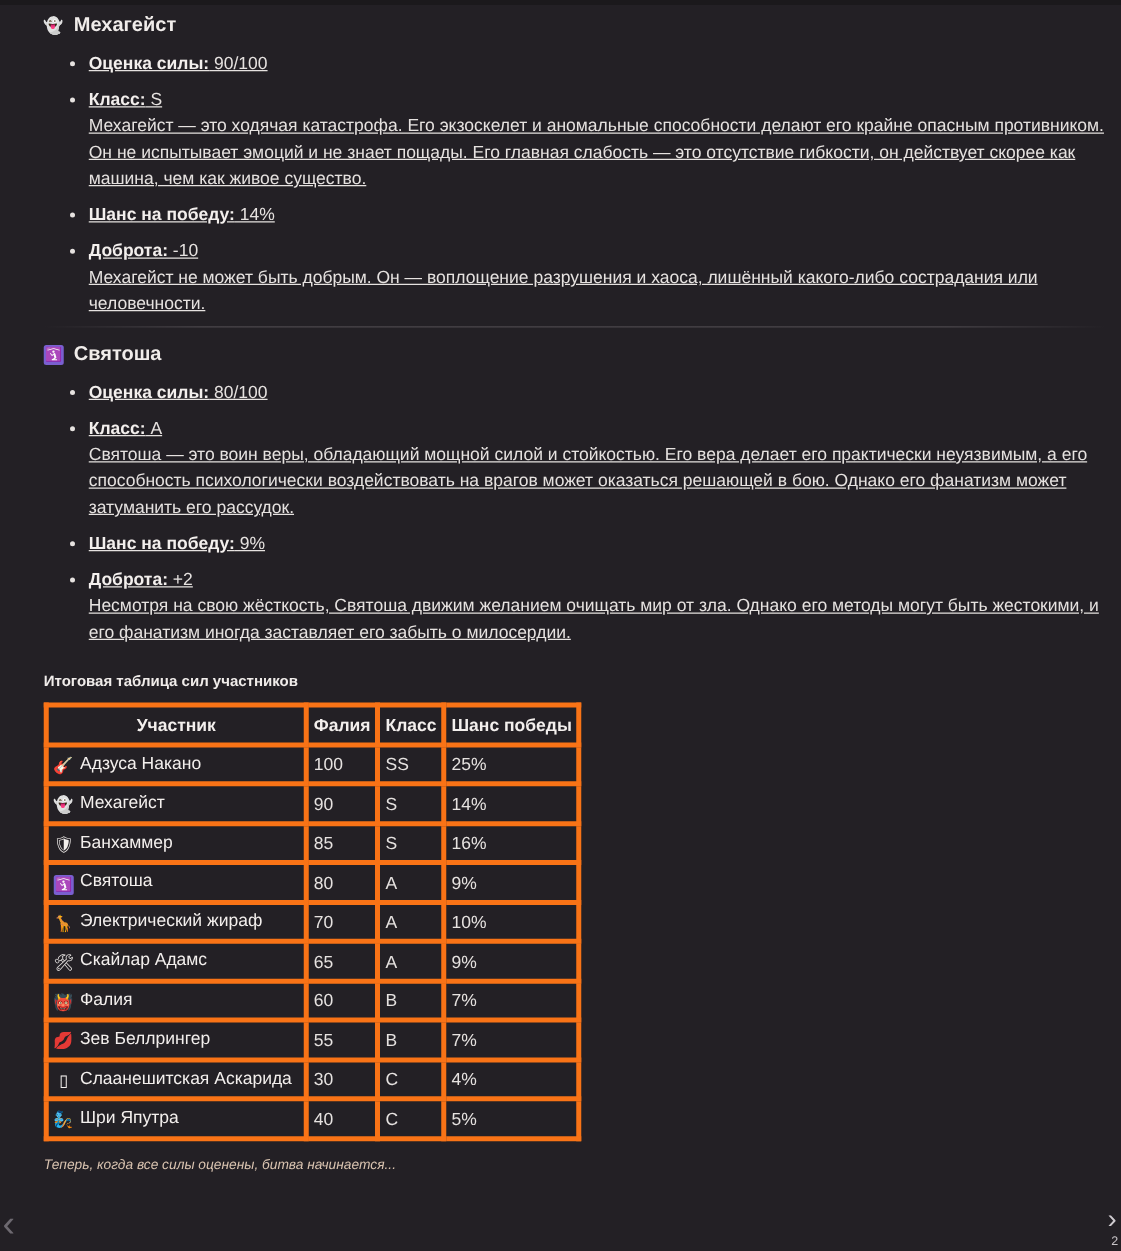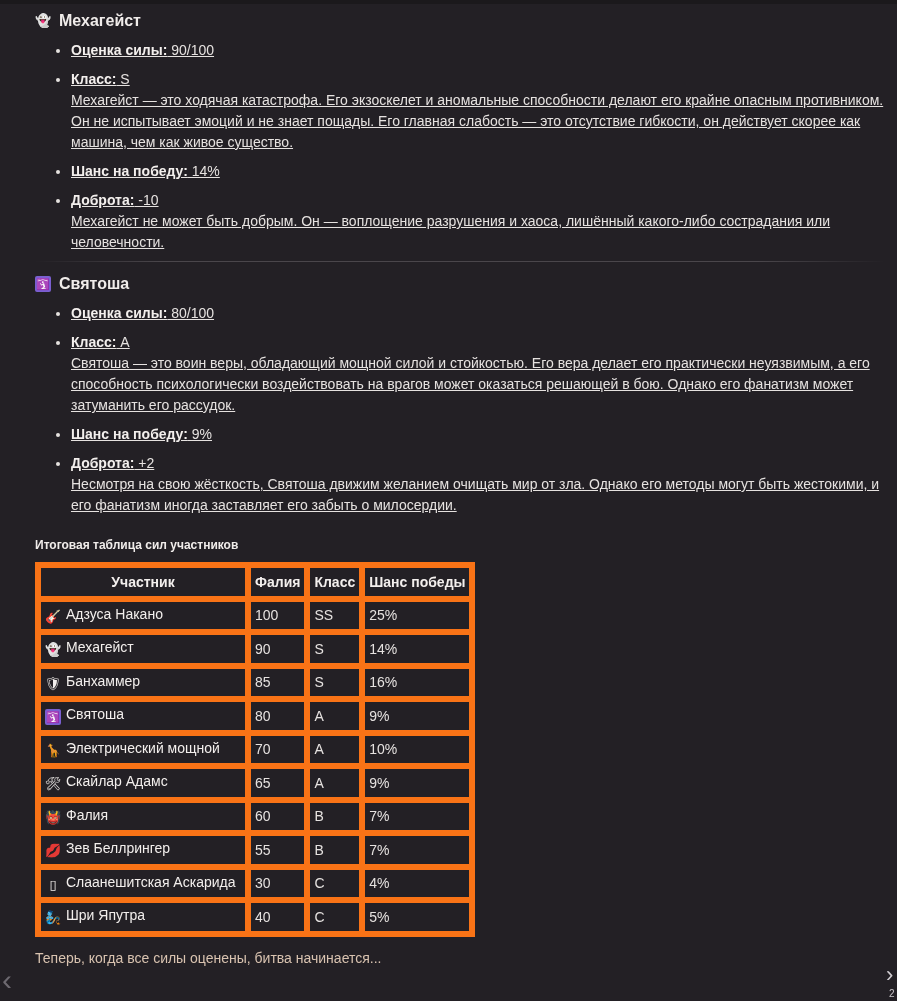--- a/index.html
+++ b/index.html
@@ -19,27 +19,27 @@
   .emoji.purple { background:#7a5fd0; color:#fff; border-radius:2px; font-size:11px; }
   ul.stats { margin:6px 0 0 0; padding-left:36px; list-style:disc;text-decoration:underline; }
   ul.stats li { margin:0 0 8px 0; line-height:21px; }
   ul.stats li::marker { color:#e6e2e0; }
   b { color:#f3efed; }
   .desc { display:block; }
   hr.sep { border:0; height:1px; background:linear-gradient(90deg, #232025, #4a464b 15%, #4a464b 85%, #232025); margin:4px 0 9px 0; }
   h4.table-title { margin:22px 0 10px 0; font-size:12px; font-weight:bold; color:#f0ecea; }
   table.summary { border-collapse:collapse; font-size:14px; }
   table.summary th, table.summary td {
-    border:6px solid #f97316; padding:0 4px; height:27.5px; text-align:left; white-space:nowrap;
+    border:4px solid #f97316; padding:0 4px; height:27.5px; text-align:left; white-space:nowrap;
   }
   table.summary th { font-weight:bold; color:#f3efed; }
   table.summary th.c-name { text-align:center; width:196px; }
   table.summary td.name { font-weight:normal; color:#f3efed; }
   table.summary td.name .emoji { margin-right:5px; vertical-align:-2px; }
-  .footer-note { margin-top:13px; color:#d9c3b0; font-size:14px; }
+  .footer-note { margin-top:13px; font-style:italic; color:#d9c3b0; font-size:11px; }
   .nav-prev { position:absolute; left:2px; top:966px; width:18px; height:28px; color:#6d6970; font-size:30px; line-height:28px; cursor:pointer; }
   .nav-next { position:absolute; left:886px; top:960px; width:14px; height:30px; color:#cfcbd0; font-size:22px; line-height:30px; cursor:pointer; }
   .page-num { position:absolute; left:889px; top:988px; font-size:10px; color:#c8c4c8; }
 </style>
 </head>
 <body>
 
 <div class="topbar"></div>
 
 <div class="content">
@@ -106,21 +106,21 @@
           <td>S</td>
           <td>16%</td>
         </tr>
       <tr>
           <td class="name"><span class="emoji purple">🛐</span><span>Святоша</span></td>
           <td>80</td>
           <td>A</td>
           <td>9%</td>
         </tr>
       <tr>
-          <td class="name"><span class="emoji">🦒</span><span>Электрический мощной</span></td>
+          <td class="name"><span class="emoji">🦒</span><span>Электрический жираф</span></td>
           <td>70</td>
           <td>A</td>
           <td>10%</td>
         </tr>
       <tr>
           <td class="name"><span class="emoji">🛠</span><span>Скайлар Адамс</span></td>
           <td>65</td>
           <td>A</td>
           <td>9%</td>
         </tr>

